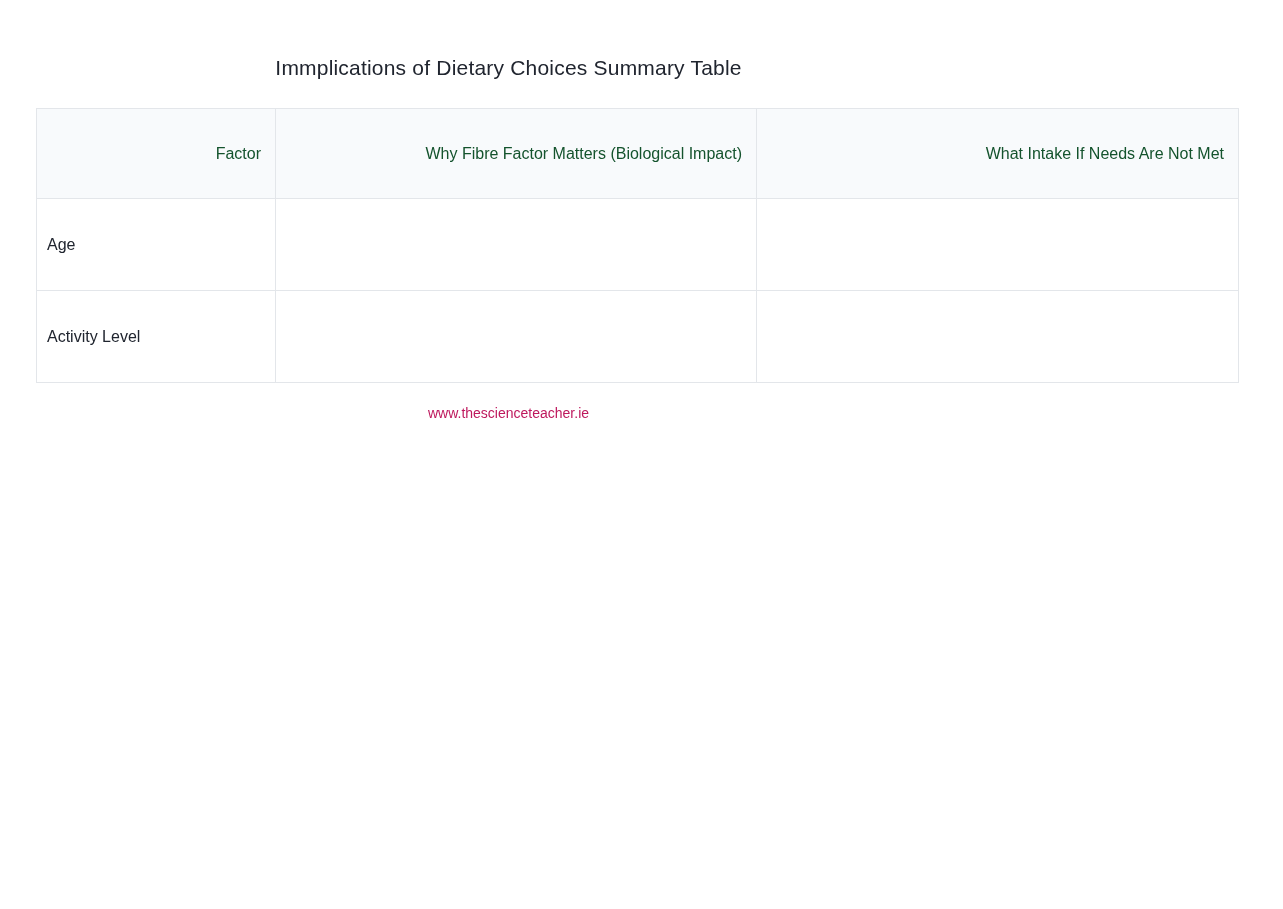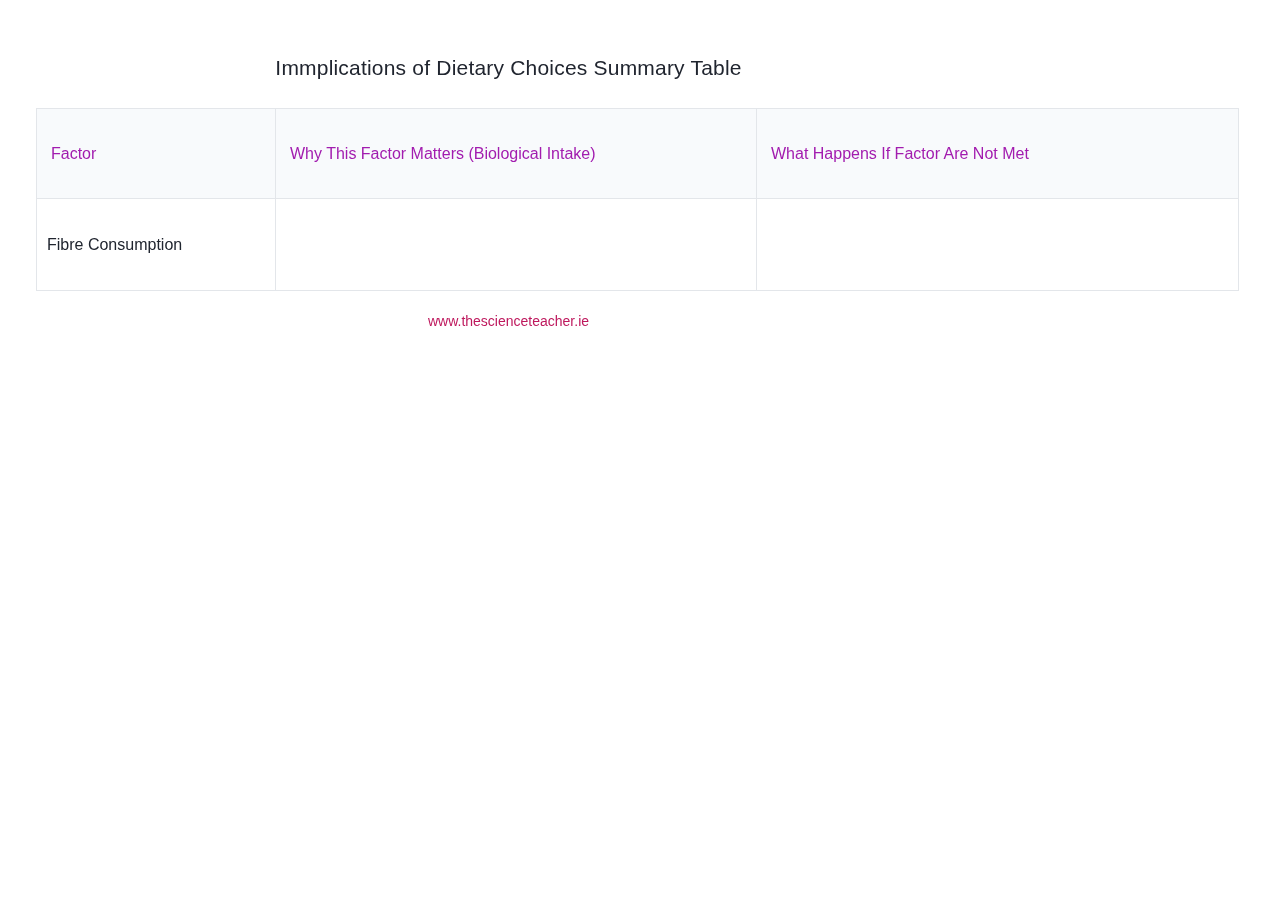--- a/index.html
+++ b/index.html
@@ -40,23 +40,23 @@
   }
   table.summary-table th,
   table.summary-table td {
     border: 1px solid #e3e6ea;
     box-sizing: border-box;
   }
   thead th {
     background: #f8fafc;
     font-weight: 400;
     font-size: 16px;
-    color: #a21caf;
+    color: #14532d;
     height: 90px;
-    text-align: left;
+    text-align: right;
     vertical-align: middle;
     padding: 0 14px;
   }
   col.c1 { width: 239px; }
   col.c2 { width: 481px; }
   col.c3 { width: 482px; }
   tbody td {
     height: 92px;
     vertical-align: middle;
     font-size: 16px;
@@ -87,27 +87,32 @@
   <div class="table-wrap">
     <table class="summary-table">
       <colgroup>
         <col class="c1">
         <col class="c2">
         <col class="c3">
       </colgroup>
       <thead>
         <tr>
           <th>Factor</th>
-          <th>Why This Factor Matters (Biological Intake)</th>
-          <th>What Happens If Factor Are Not Met</th>
+          <th>Why Fibre Factor Matters (Biological Impact)</th>
+          <th>What Intake If Needs Are Not Met</th>
         </tr>
       </thead>
       <tbody>
         <tr>
-          <td class="factor-cell">Fibre Consumption</td>
+          <td class="factor-cell">Age</td>
+          <td class="blank-cell"></td>
+          <td class="blank-cell"></td>
+        </tr>
+        <tr>
+          <td class="factor-cell">Activity Level</td>
           <td class="blank-cell"></td>
           <td class="blank-cell"></td>
         </tr>
       </tbody>
     </table>
   </div>
 
   <div class="footer">www.thescienceteacher.ie</div>
 
 </div>

